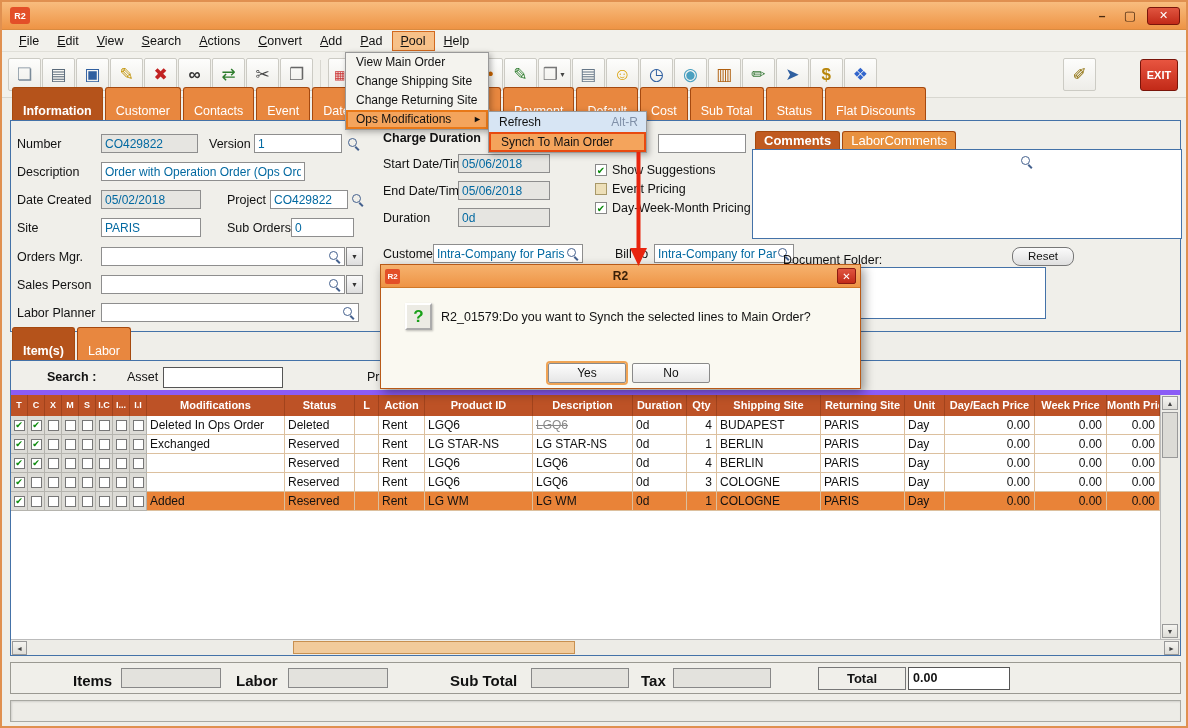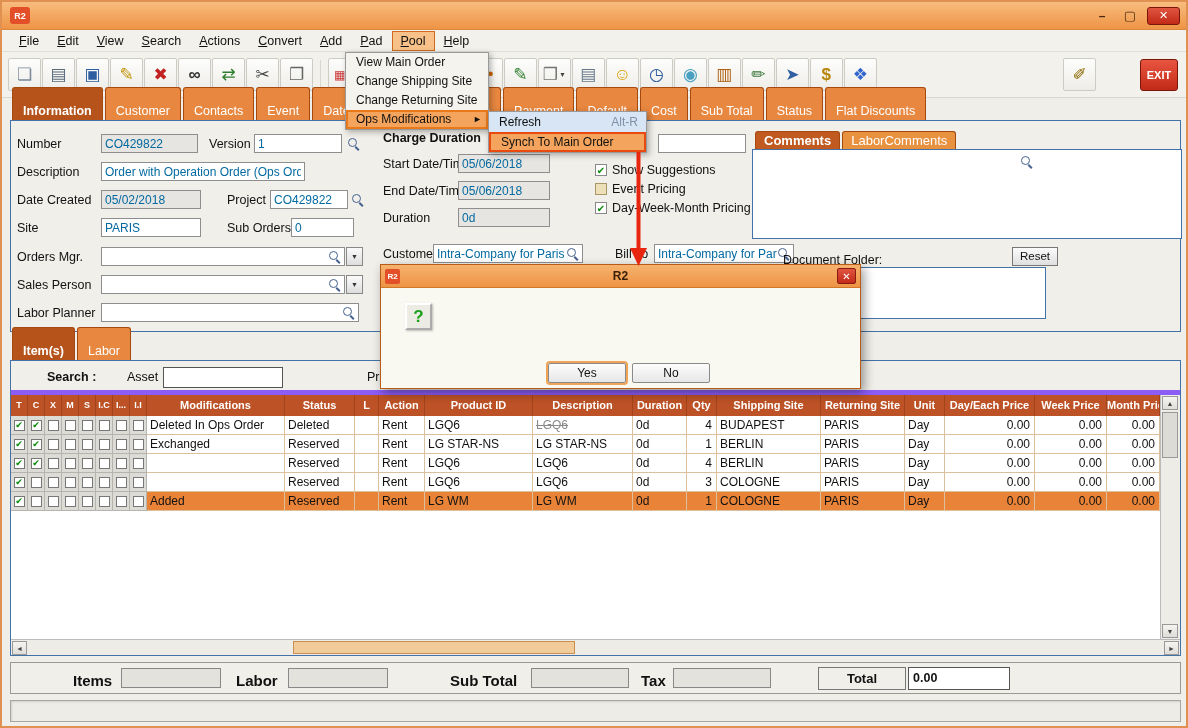--- a/index.html
+++ b/index.html
@@ -56,21 +56,21 @@
   .mag{position:absolute;width:15px;height:15px}
   .mag::before{content:"";position:absolute;left:2px;top:2px;width:7px;height:7px;border:1.5px solid #44618E;border-radius:50%}
   .mag::after{content:"";position:absolute;left:10px;top:10px;width:5px;height:2px;background:#44618E;transform:rotate(45deg);transform-origin:0 0}
   .fdd{position:absolute;width:17px;height:19px;border:1px solid #888;background:linear-gradient(#FAFAFA,#DDD);display:flex;align-items:center;justify-content:center}
   .fdd::before{content:"▼";font-size:7px;color:#333}
   .cbitem{position:absolute;display:flex;align-items:center;gap:5px;height:14px;font-size:12.5px;white-space:nowrap}
   .cb{width:12px;height:12px;border:1px solid #888;background:#fff;font-size:10px;line-height:11px;text-align:center;flex:0 0 auto}
   .cb.checked::before{content:"✔";color:#0A8A0A}
   .cb.disabled{background:#EDDFB8;border-color:#A89868}
   .commentsbox{position:absolute;border:1px solid #4472A8;background:#fff}
-  .resetbtn{position:absolute;width:46px;height:19px;border:1px solid #777;background:linear-gradient(#FBFBFB,#DFDFDF);font-size:11.5px;text-align:center;line-height:17px;border-radius:0}
+  .resetbtn{position:absolute;width:62px;height:19px;border:1px solid #777;background:linear-gradient(#FBFBFB,#DFDFDF);font-size:11.5px;text-align:center;line-height:17px;border-radius:8px}
 
   
   .searchrow{position:absolute;left:0;top:0;right:0;height:34px;background:#F0EFEA;border-bottom:5px solid #8b5cf6}
   .tablewrap{position:absolute;left:0;top:34px;width:1149px;height:244px;background:#fff;overflow:hidden}
   .thead{display:flex;height:21px;background:#BD5226;color:#fff;font-weight:bold;font-size:11px;line-height:20px}
   .hck{width:17px;font-size:9px;text-align:center;border-right:1px solid #A2431C;overflow:hidden;flex:0 0 auto}
   .hcell{border-right:1px solid #A2431C;overflow:hidden;white-space:nowrap;flex:0 0 auto}
   .thead .cols > div{text-align:center;padding:0}
   .trow{display:flex;height:19px}
   .ckc{width:17px;background:#DCDBD6;border-right:1px solid #B5B4AE;border-bottom:1px solid #B5B4AE;display:flex;align-items:center;justify-content:center;flex:0 0 auto}
@@ -508,17 +508,18 @@
     <polygon points="32,100 49,100 40.5,118" fill="#E8250F"></polygon>
   </svg>
 
   <div class="dialog">
     <div class="dlg-title">
       <div class="dlg-icon-sm">R2</div>
       <div class="t">R2</div>
       <div class="dlg-close"></div>
     </div>
     <div class="qicon">?</div>
+    <div class="dlg-msg">R2_01579:Do you want to Synch the selected lines to Main Order?</div>
     <div class="dlgbtn yes">Yes</div>
     <div class="dlgbtn no">No</div>
   </div>
 
 </div>
 
 </body></html>

